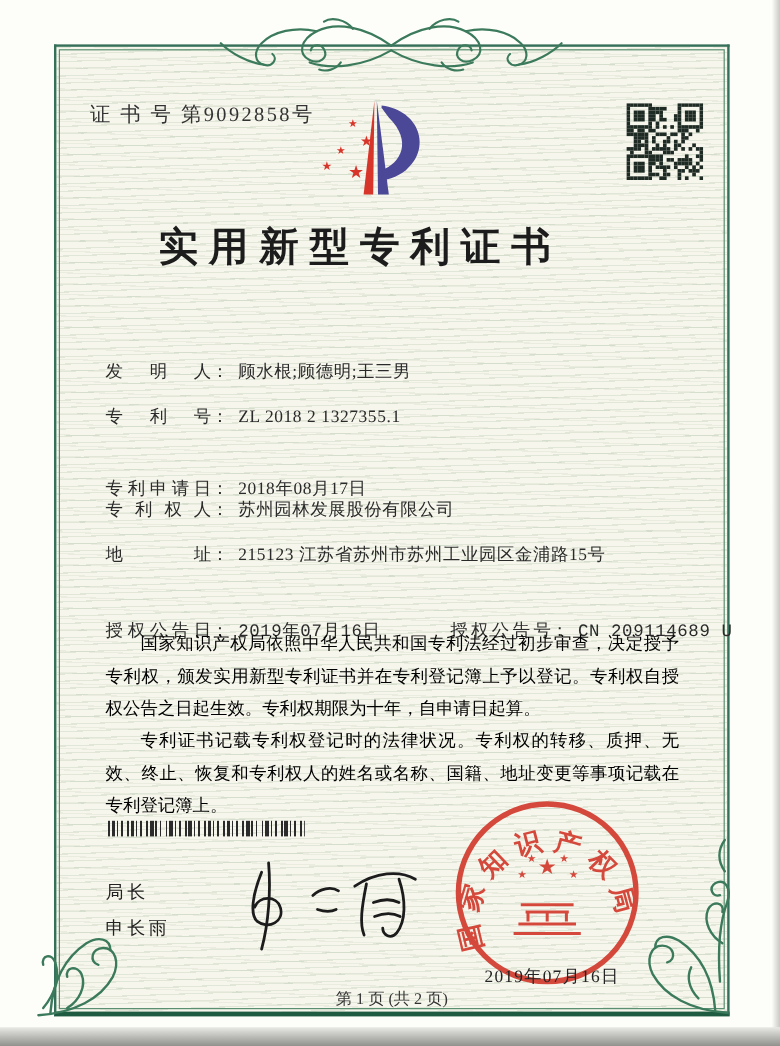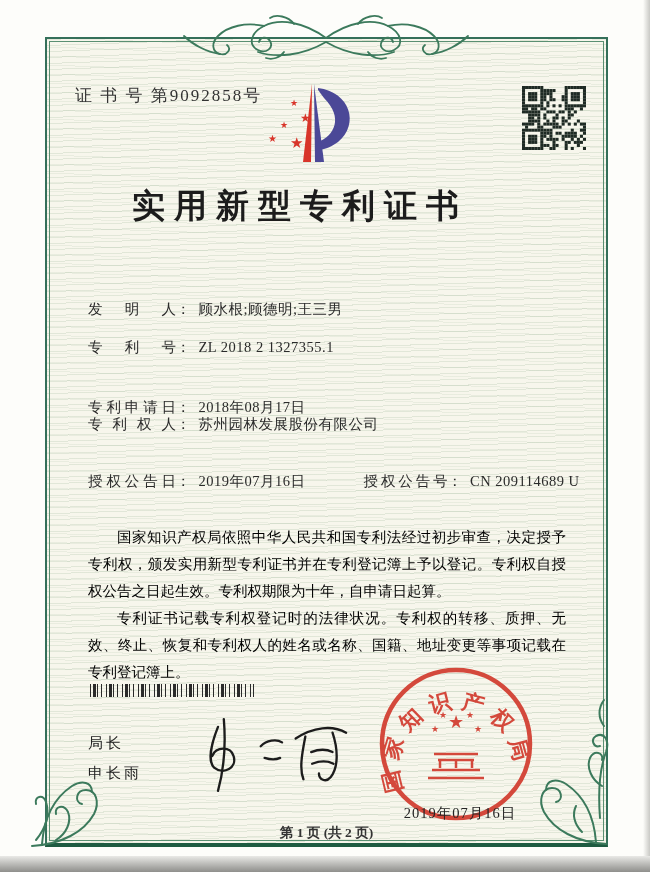--- a/index.html
+++ b/index.html
@@ -26,21 +26,21 @@
   .row{position:absolute;left:88px;width:490px;font-size:14.5px;white-space:nowrap;color:#2a2a2a;}
   .lbl{display:inline-block;width:88px;text-align:justify;text-align-last:justify;vertical-align:top;}
   .colon{display:inline-block;margin-right:8px;}
   .val{letter-spacing:.5px;}
   .pair2{margin-left:58px;}
   .pair2 .lbl{width:84px;}
   .body-text{position:absolute;left:88px;top:524px;width:478px;font-size:14.5px;line-height:27px;
          color:#000000;text-align:justify;}
   .body-text p{margin:0;text-indent:2em;}
   .signer{position:absolute;left:88px;font-size:15px;letter-spacing:3px;color:#222;}
-  .page-num{position:absolute;left:45px;width:563px;top:824px;text-align:center;font-size:13.5px;color:#333;font-weight:bold;}
+  .page-num{position:absolute;left:45px;width:563px;top:824px;text-align:center;font-size:13.5px;color:#333;}
   .seal-date{position:absolute;left:392px;top:804px;width:136px;text-align:center;
          font-size:14.5px;letter-spacing:1px;color:#242424;}
   .barcode{position:absolute;left:90px;top:684px;width:164px;height:13px;
          background:repeating-linear-gradient(90deg,
            #2b2b2b 0 1.5px, rgba(0,0,0,0) 1.5px 3px,
            #2b2b2b 3px 6px, rgba(0,0,0,0) 6px 7.5px,
            #2b2b2b 7.5px 8.5px, rgba(0,0,0,0) 8.5px 11px,
            #2b2b2b 11px 12.5px, rgba(0,0,0,0) 12.5px 16px);}
   svg{display:block;}
 </style>
@@ -348,21 +348,24 @@
   </div>
   <div class="row" style="top:338px;">
     <span class="lbl">专利号</span><span class="colon">：</span><span class="val">ZL 2018 2 1327355.1</span>
   </div>
   <div class="row" style="top:398px;">
     <span class="lbl">专利申请日</span><span class="colon">：</span><span class="val">2018年08月17日</span>
   </div>
   <div class="row" style="top:415px;">
     <span class="lbl">专利权人</span><span class="colon">：</span><span class="val">苏州园林发展股份有限公司</span>
   </div>
-  <div class="row" style="top:472px;">
+  <div class="row" style="top:453px;">
+    <span class="lbl">地址</span><span class="colon">：</span><span class="val">215123 江苏省苏州市苏州工业园区金浦路15号</span>
+  </div>
+  <div class="row" style="top:516px;font-family:Liberation Mono, monospace;">
     <span class="lbl">授权公告日</span><span class="colon">：</span><span class="val">2019年07月16日</span><span class="pair2"><span class="lbl">授权公告号</span><span class="colon">：</span><span class="val">CN 209114689 U</span></span>
   </div>
 
   <div class="body-text">
     <p>国家知识产权局依照中华人民共和国专利法经过初步审查，决定授予专利权，颁发实用新型专利证书并在专利登记簿上予以登记。专利权自授权公告之日起生效。专利权期限为十年，自申请日起算。</p>
     <p>专利证书记载专利权登记时的法律状况。专利权的转移、质押、无效、终止、恢复和专利权人的姓名或名称、国籍、地址变更等事项记载在专利登记簿上。</p>
   </div>
 
   <div class="barcode"></div>
 

